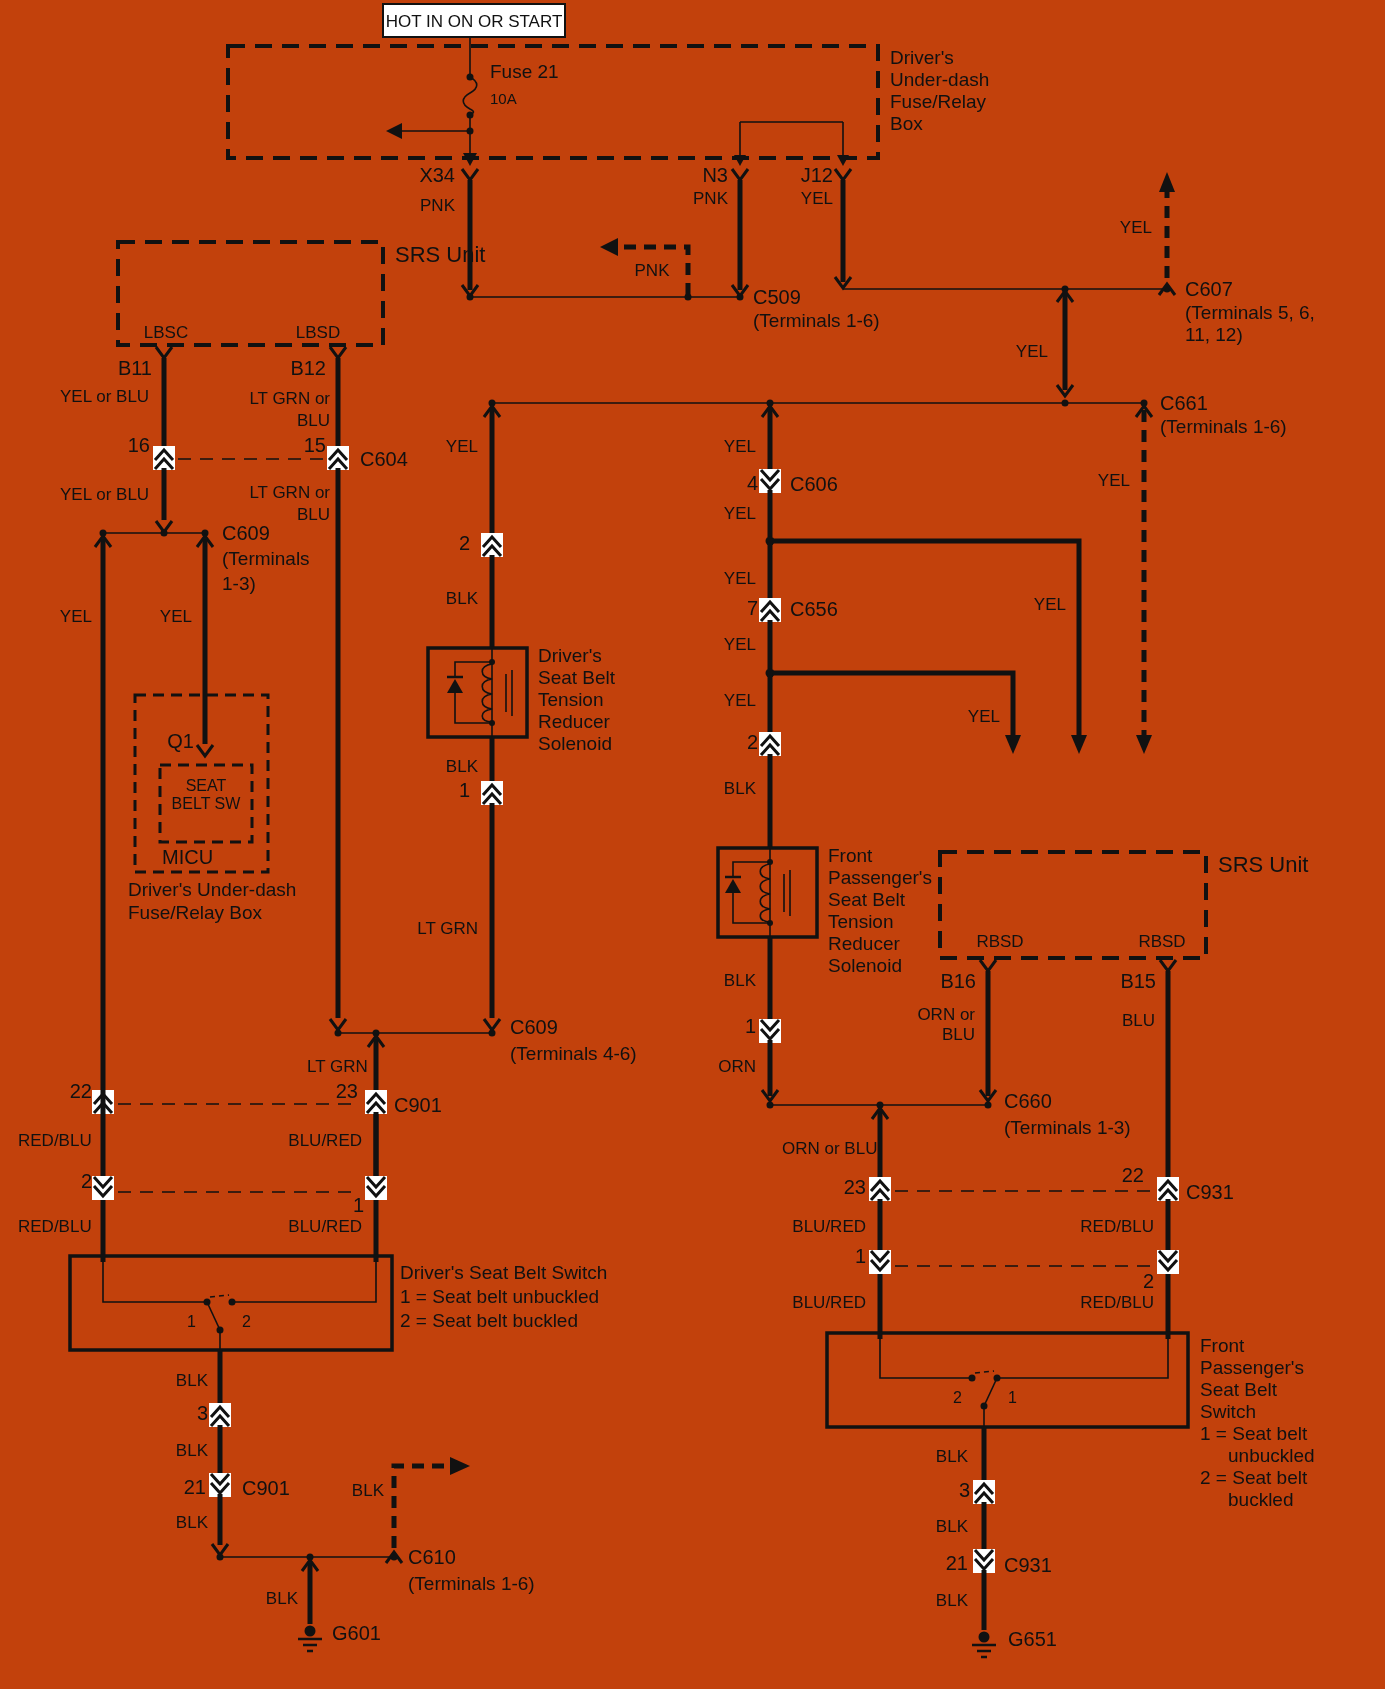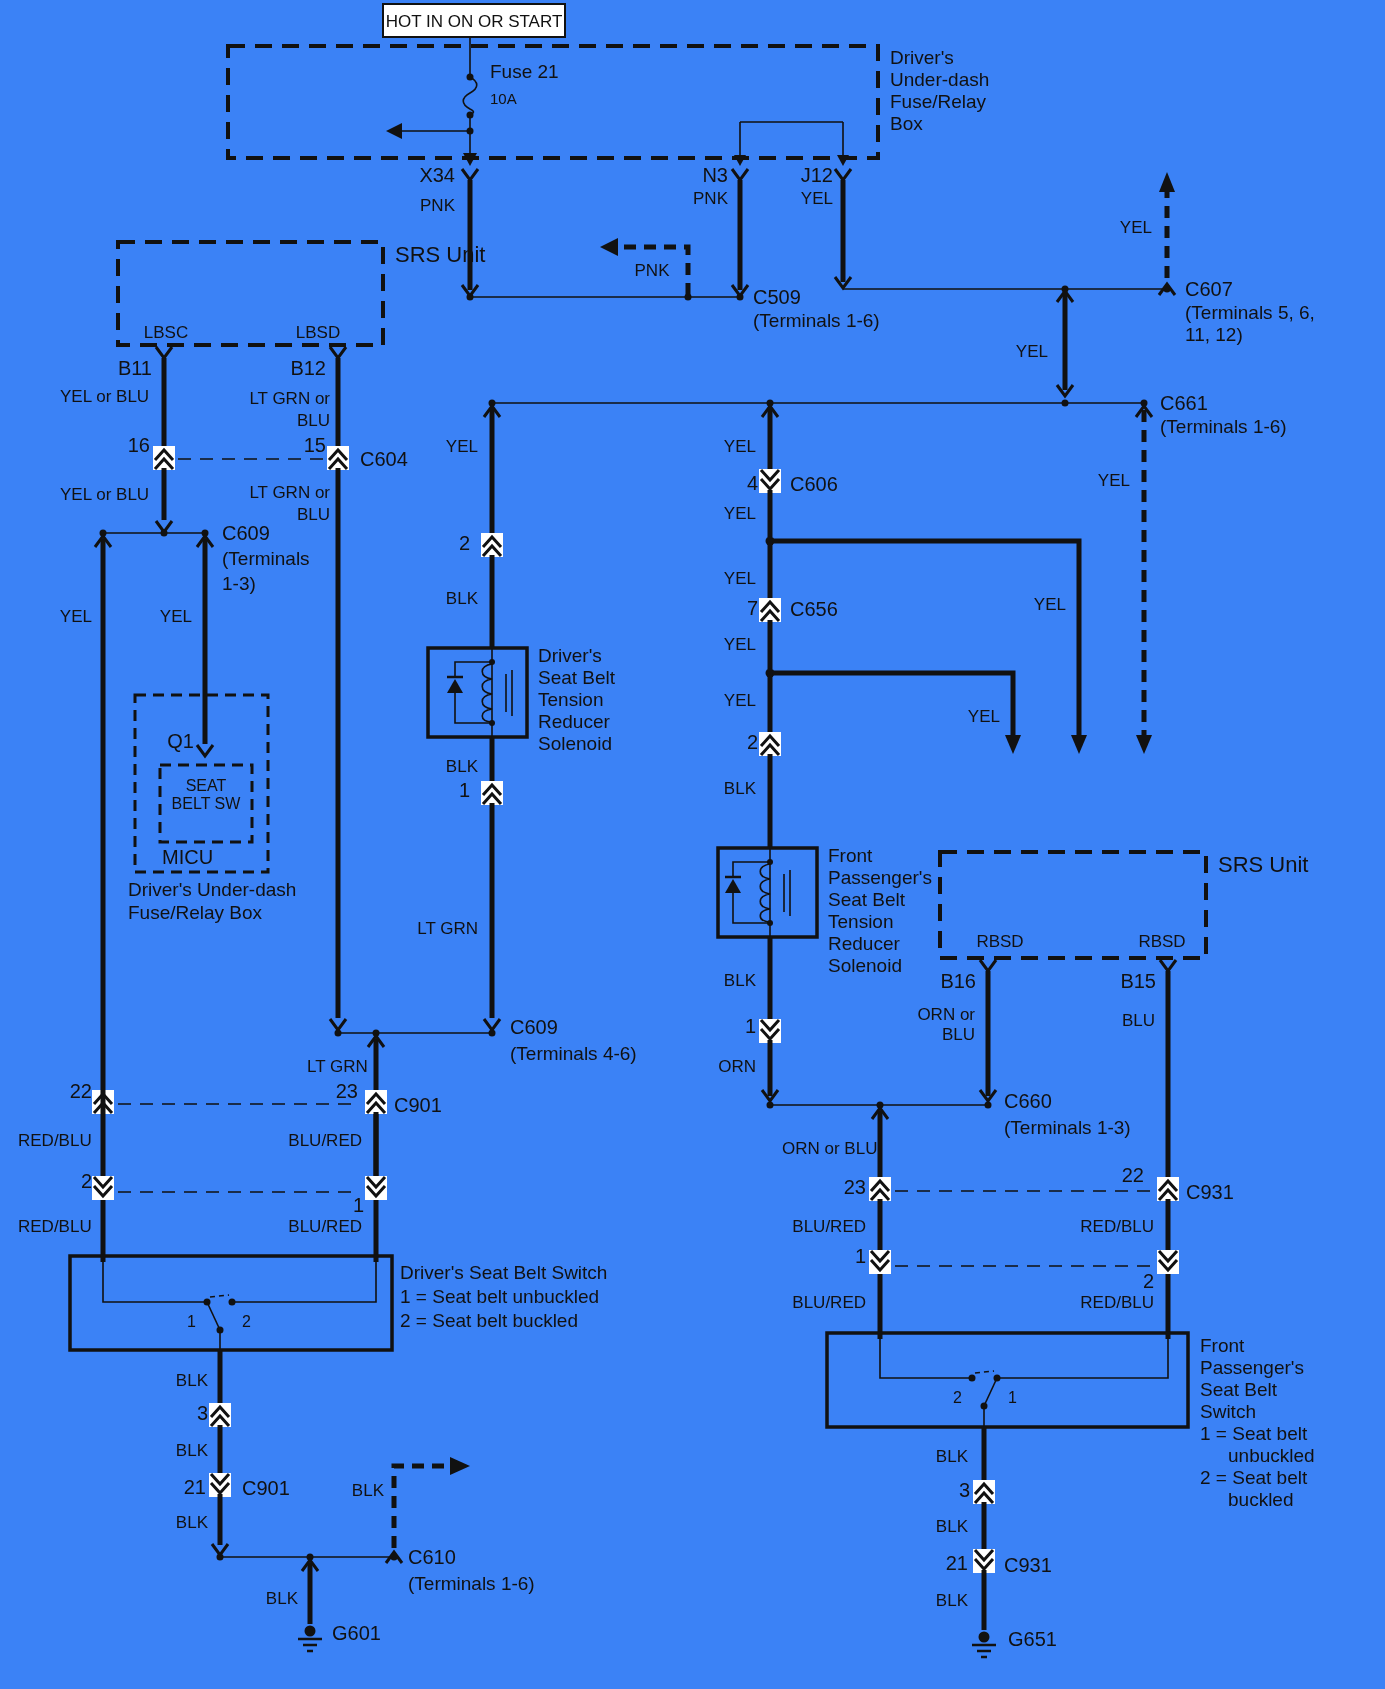--- a/index.html
+++ b/index.html
@@ -1,16 +1,16 @@
 <!DOCTYPE html>
 <html><head>
 <meta charset="utf-8">
 <style>
   html,body{margin:0;padding:0;background:#e8e8e8;}
-  .page{position:relative;width:1385px;height:1689px;background:#3b82f6;
+  .page{position:relative;width:1385px;height:1689px;background:#c2410c;
         font-family:"Liberation Sans", sans-serif;}
   svg{display:block;width:1385px;height:1689px;}
   text{fill:#111;font-family:"Liberation Sans", sans-serif;}
   .lbl{font-size:17px;}
   .lbl2{font-size:19px;}
   .pin{font-size:20px;}
   .cname{font-size:20px;}
   .big{font-size:22px;}
   .small{font-size:15px;}
   .tiny{font-size:16px;}

